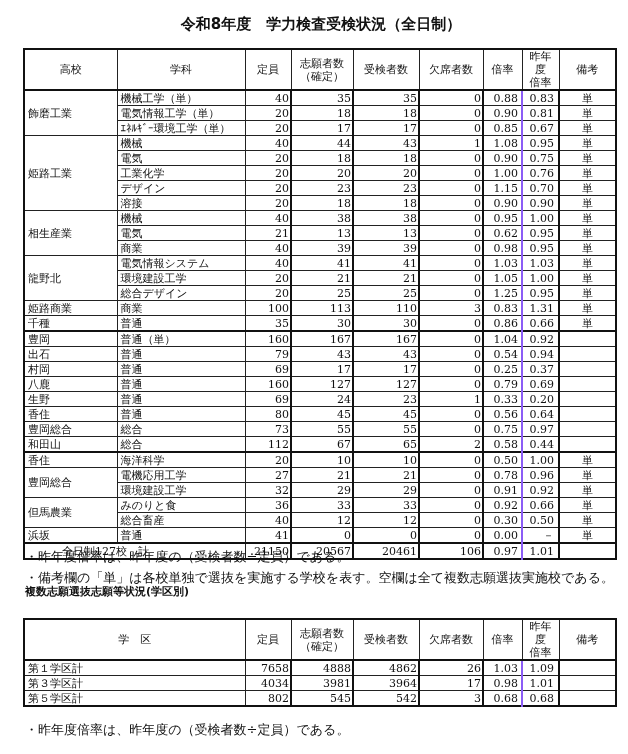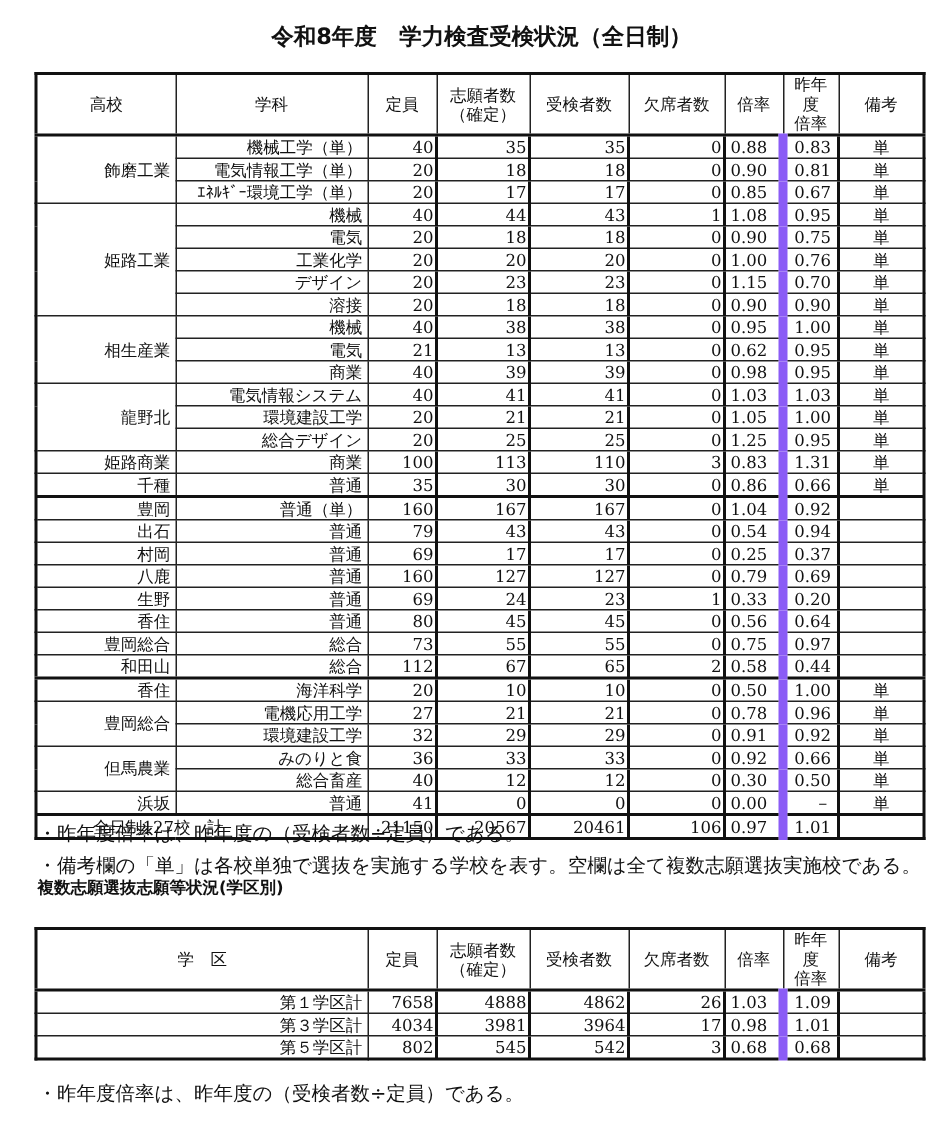--- a/index.html
+++ b/index.html
@@ -24,23 +24,23 @@
     font-weight: normal; font-size: 11px; line-height: 13px;
     border: 1px solid #222; border-bottom: 2px solid #111;
     text-align: center; white-space: pre-line; padding: 0 2px;
   }
   #table1 th { height: 31px; }
   #table2 th { height: 24px; }
   .grid td {
     border: 1px solid #222; height: 14px; padding: 0 3px;
     font-size: 11px; line-height: 13px; white-space: nowrap; overflow: hidden;
   }
-  .grid td.school, .grid td.dept, .grid td.district { text-align: right; }
+  .grid td.school, .grid td.dept, .grid td.district { text-align: left; }
   .grid td.num { text-align: right; border-right: 2px solid #111; padding-right: 1px; }
-  .grid td.ratio { text-align: left; border-right: 6px solid #8b5cf6; }
+  .grid td.ratio { text-align: right; border-right: 2px solid #8b5cf6; }
   .grid td.last { text-align: right; border-right: 2px solid #111; padding-right: 4px; margin-left: 24px; }
   .grid td.note { text-align: center; }
   .grid tr.sec-top td { border-top: 2px solid #111; }
   .grid td.total-label { text-align: left; padding-left: 37px; }
   .notes {
     position: absolute; left: 25px; font-size: 13px; line-height: 21px;
   }
   #notes1 { top: 546px; }
   #notes2 { top: 719px; }
   .subtitle {

